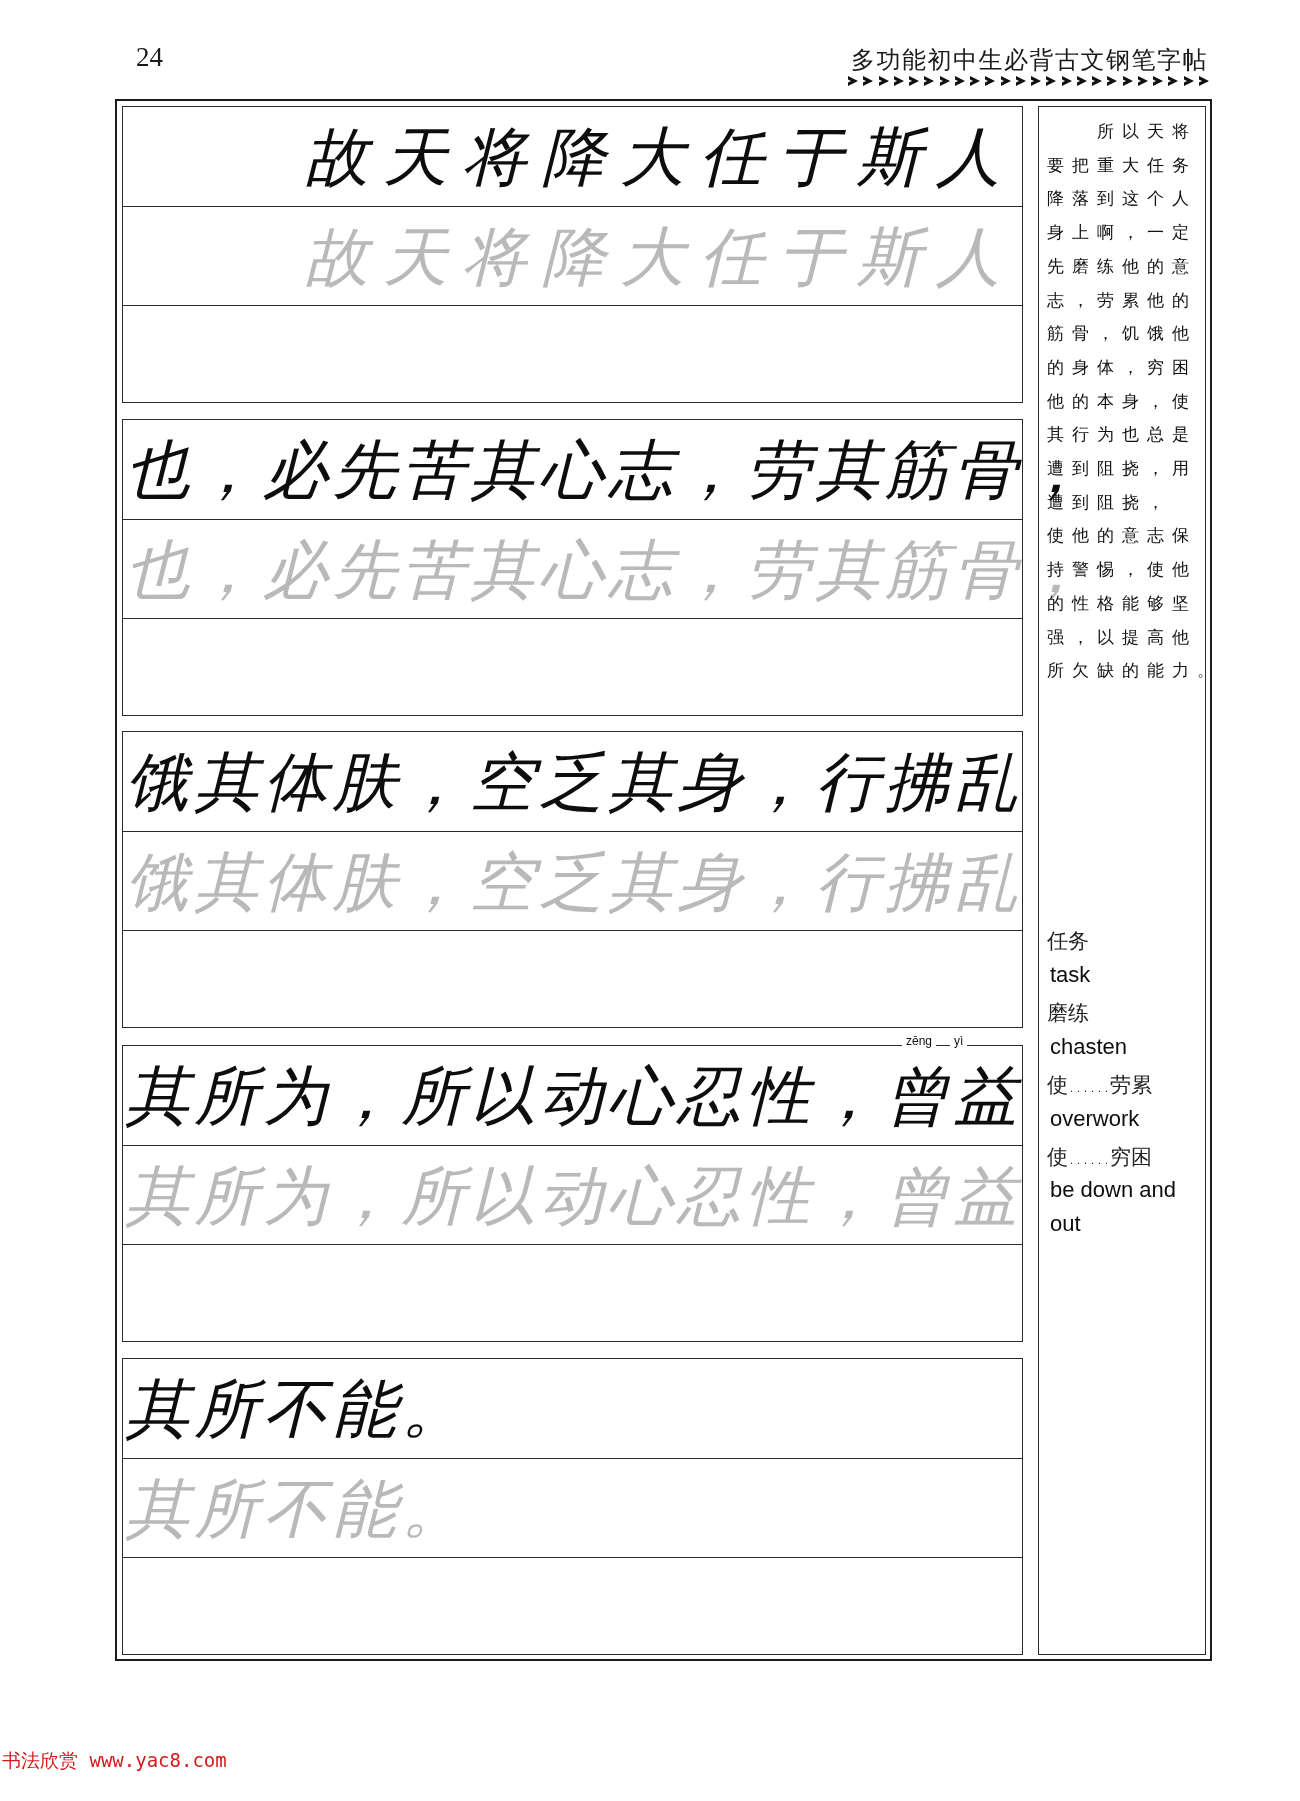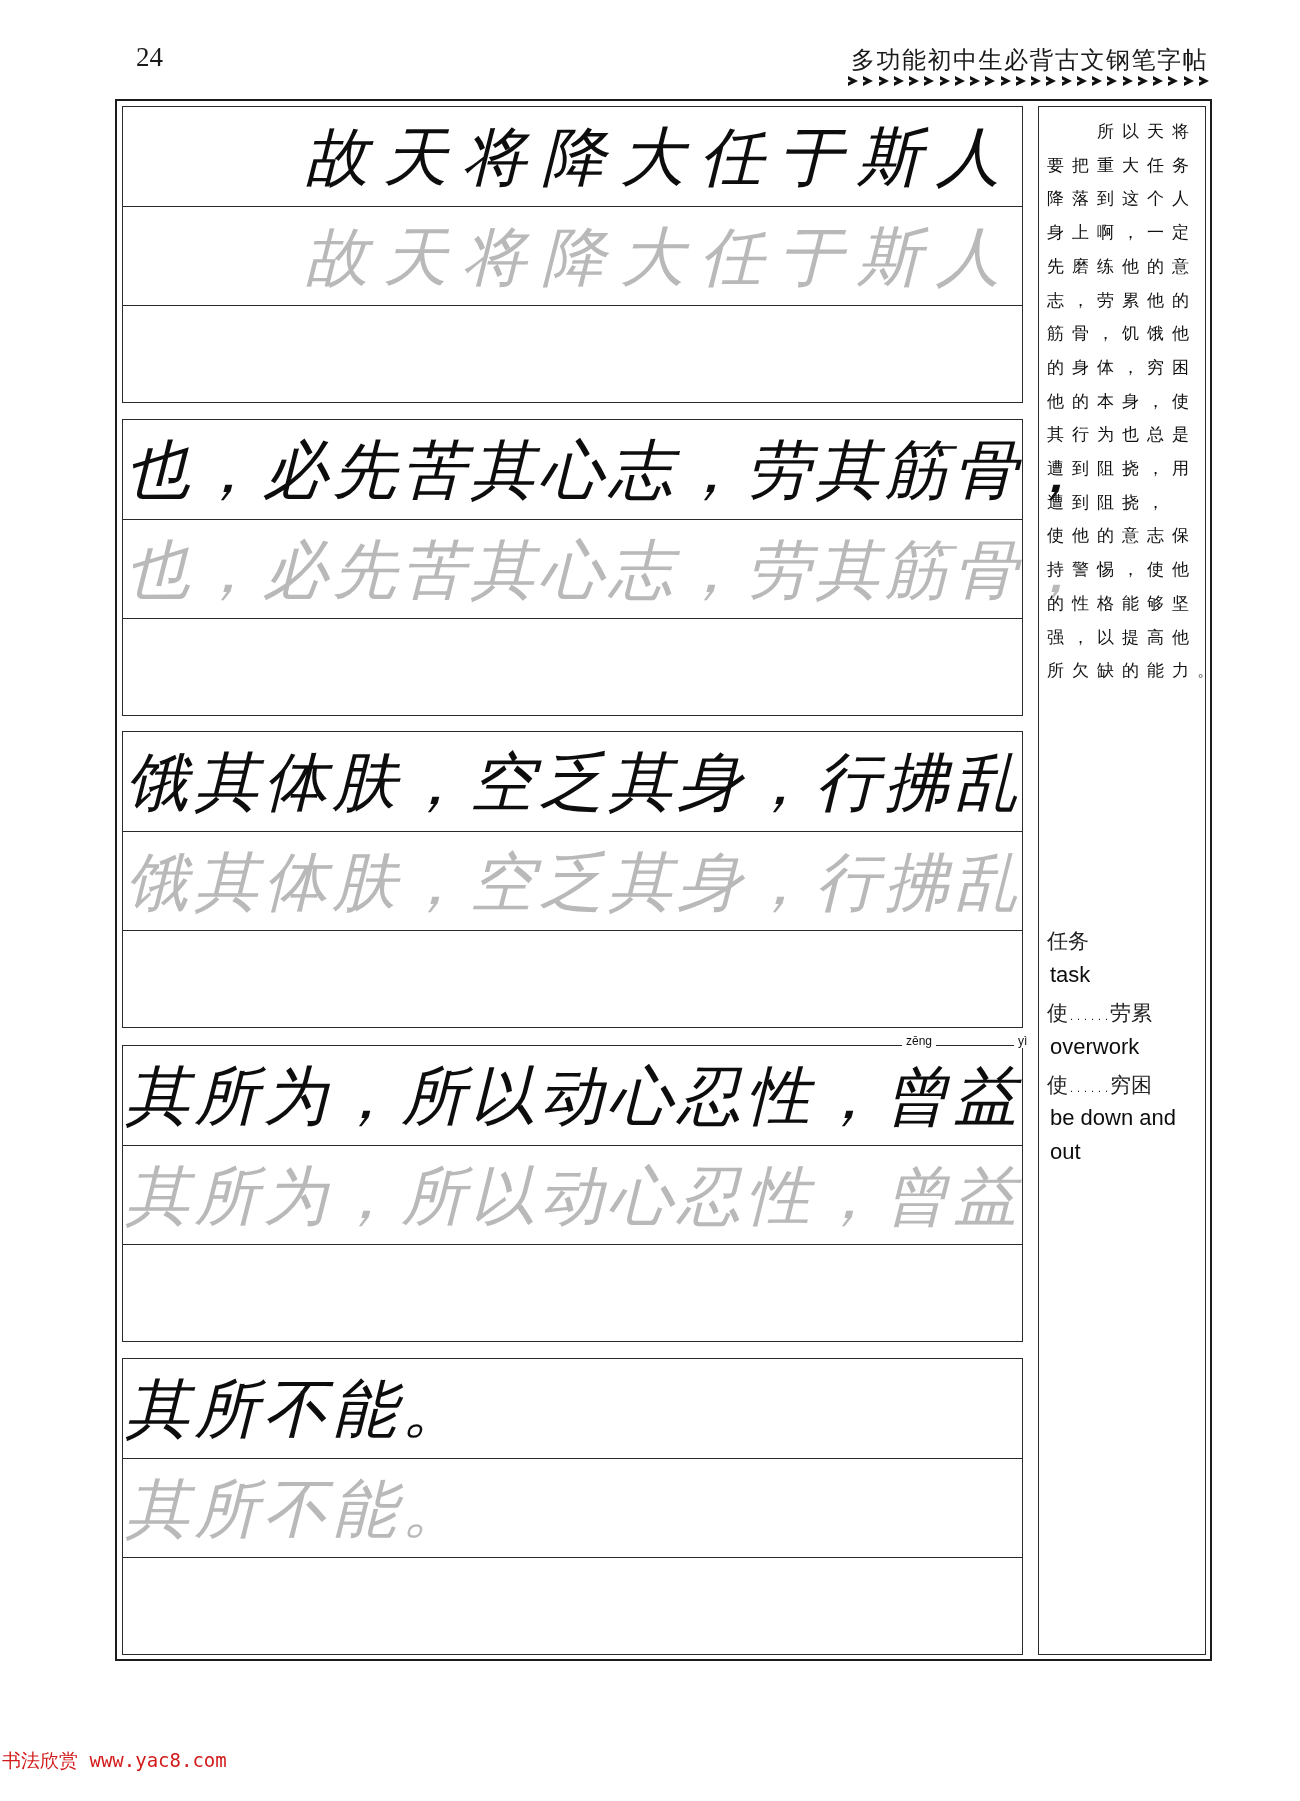--- a/index.html
+++ b/index.html
@@ -202,21 +202,21 @@
             <span style="width: 69px;">以</span>
             <span style="width: 69px;">动</span>
             <span style="width: 69px;">心</span>
             <span style="width: 69px;">忍</span>
             <span style="width: 69px;">性</span>
             <span style="width: 69px;">，</span>
             <span style="width: 69px;">曾</span>
             <span style="width: 69px;">益</span>
           </div>
           <span class="pinyin" style="left: 779px;">zēng</span>
-          <span class="pinyin" style="left: 891px;">yì</span>
+          <span class="pinyin" style="left: 827px;">yì</span>
         </div>
         <div class="row r2">
           <div class="cal trace align-left">
             <span style="width: 69px;">其</span>
             <span style="width: 69px;">所</span>
             <span style="width: 69px;">为</span>
             <span style="width: 69px;">，</span>
             <span style="width: 69px;">所</span>
             <span style="width: 69px;">以</span>
             <span style="width: 69px;">动</span>
@@ -272,20 +272,24 @@
         <span class="line">的性格能够坚</span>
         <span class="line">强，以提高他</span>
         <span class="line">所欠缺的能力。</span>
       </div>
     <div class="vocab" id="vocab">
         <div class="item">
           <div class="zh">任务</div>
           <div class="en">task</div>
         </div>
         <div class="item">
+          <div class="zh">磨练</div>
+          <div class="en">chasten</div>
+        </div>
+        <div class="item">
           <div class="zh">使……劳累</div>
           <div class="en">overwork</div>
         </div>
         <div class="item">
           <div class="zh">使……穷困</div>
           <div class="en" style="width: 130px; line-height: 34px;">be down and out</div>
         </div>
       </div>
   </div>
 </div>

